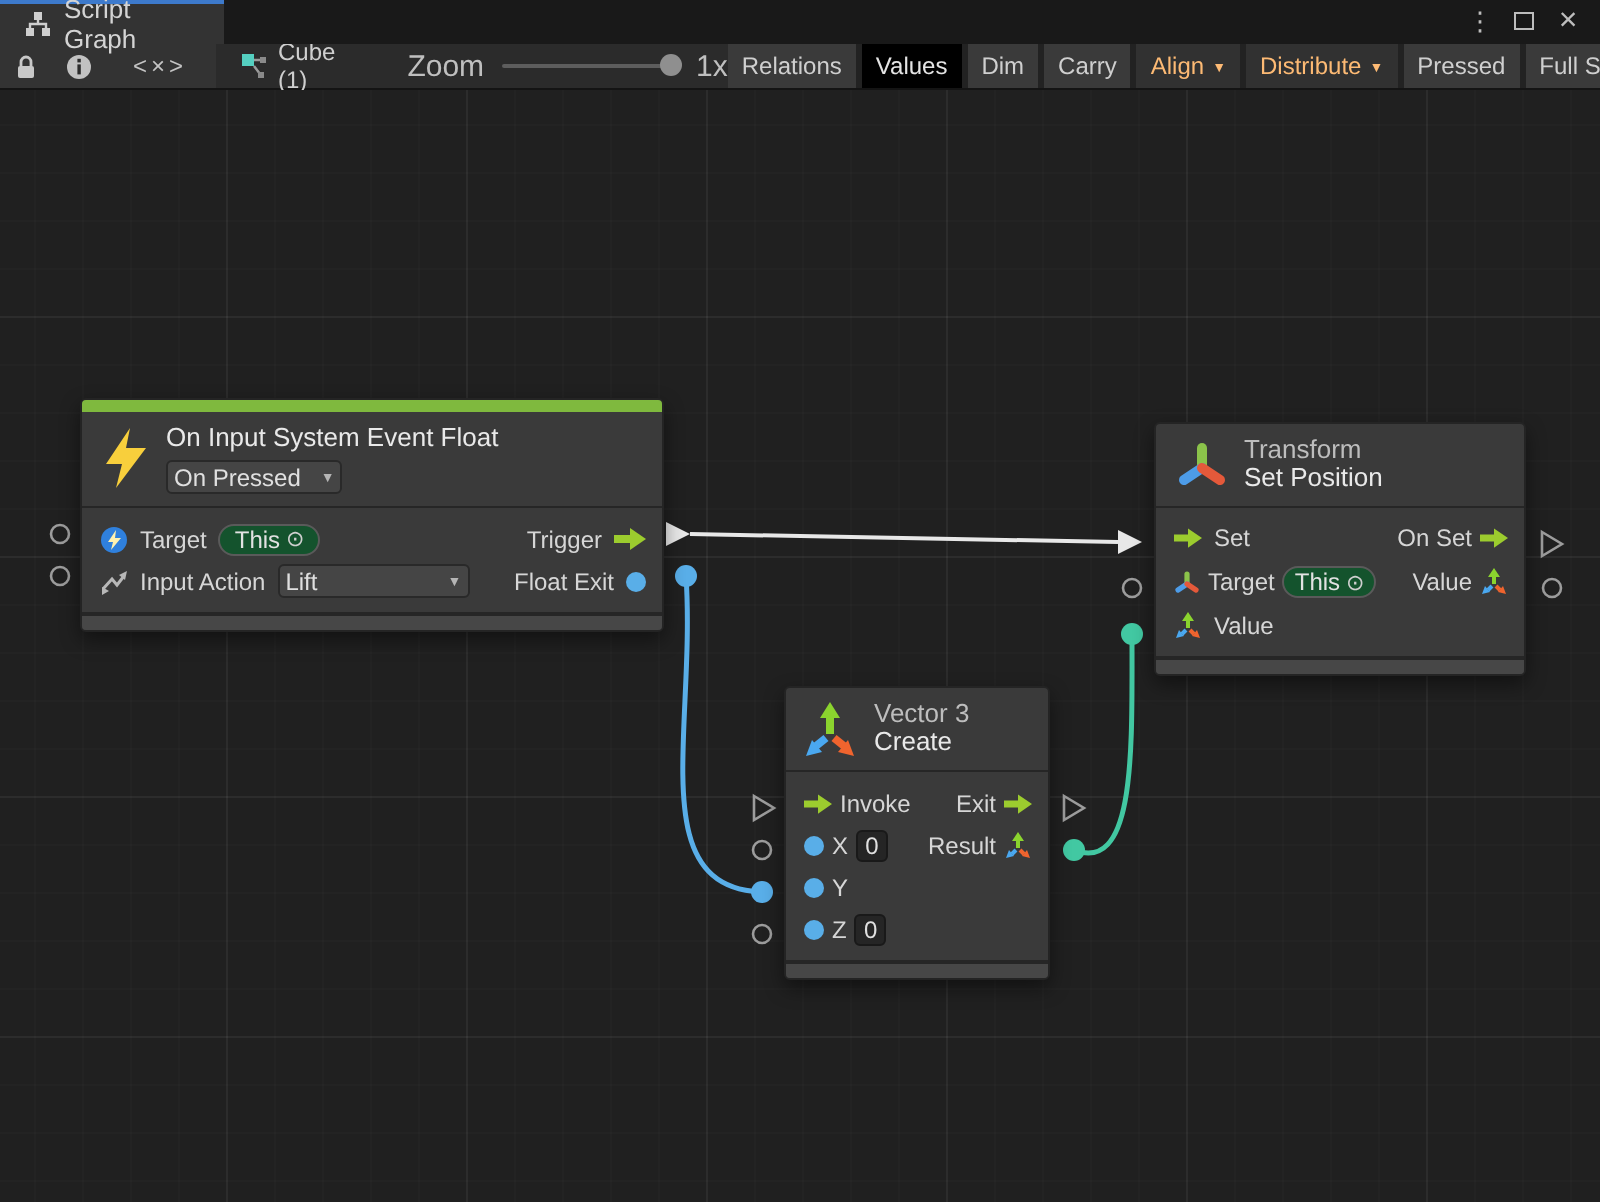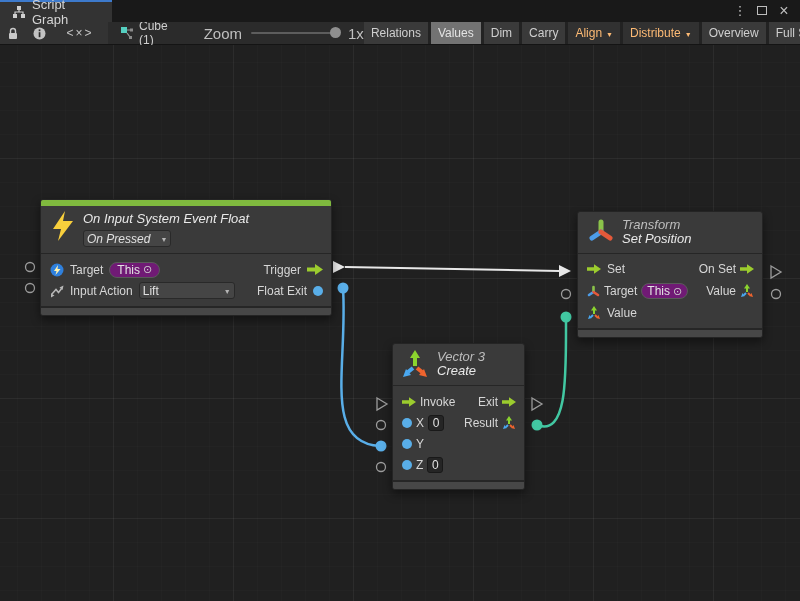--- a/index.html
+++ b/index.html
@@ -20,49 +20,49 @@
             padding:0;min-width:26px;height:100%;font-size:12px;}
   .divider{width:1px;background:#1c1c1c;}
   .code-btn{min-width:56px;letter-spacing:2px;font-size:12px;color:#c4c4c4;}
   .breadcrumb{display:flex;align-items:center;gap:5px;padding:0 12px;color:#cfcfcf;font-size:12px;}
   .zoom-group{display:flex;align-items:center;margin-left:24px;color:#bfbfbf;font-size:15px;}
   .zoom-track{position:relative;width:88px;height:2px;background:#5d5d5d;margin:0 9px;border-radius:1px;}
   .zoom-handle{position:absolute;right:-2px;top:-5px;width:11px;height:11px;border-radius:50%;background:#8f8f8f;}
   .tb-buttons{margin-left:auto;display:flex;align-items:stretch;gap:3px;background:#222;}
   .tb-btn{display:flex;align-items:center;gap:4px;border:none;background:#3a3a3a;color:#cfcfcf;
           font-size:12px;padding:0 7px;white-space:nowrap;}
-  .tb-btn.active{background:#737373;color:#e4e4e4;}
+  .tb-btn.active{background:#000000;color:#e4e4e4;}
   .tb-btn.disabled{background:#313131;color:#fdba74;}
   .caret{font-size:7px;line-height:1;transform:translateY(1px);}
 
   
   .canvas{position:relative;width:800px;height:556px;background:#202020;
     background-image:
       linear-gradient(rgba(255,255,255,.045) 1px, transparent 1px),
       linear-gradient(90deg, rgba(255,255,255,.045) 1px, transparent 1px),
       linear-gradient(rgba(255,255,255,.016) 1px, transparent 1px),
       linear-gradient(90deg, rgba(255,255,255,.016) 1px, transparent 1px);
     background-size:120px 120px,120px 120px,24px 24px,24px 24px;
     background-position:-7px -7px;}
   .wires{position:absolute;left:0;top:0;z-index:1;}
 
   
   .node{position:absolute;z-index:2;background:#3a3a3a;border:1px solid #242424;border-radius:3px;
         box-shadow:0 4px 10px rgba(0,0,0,.45);color:#dcdcdc;}
   .accent{height:6px;background:#7fb93e;border-radius:2px 2px 0 0;}
-  .n-header{display:flex;align-items:flex-start;gap:8px;padding:5px 10px 6px 10px;font-style:italic;}
+  .n-header{display:flex;align-items:center;gap:8px;padding:5px 10px 6px 10px;}
   .n-titlecol{display:flex;flex-direction:column;justify-content:center;}
   .n-subtitle{font-size:13px;color:#bdbdbd;line-height:13px;}
   .n-title{font-size:13px;color:#e9e9e9;line-height:16px;}
   .n-divider{height:1px;background:#262626;}
   .n-body{padding:5px 0;}
   .n-row{display:flex;align-items:center;height:21px;padding:0 8px 0 9px;font-size:12px;color:#d6d6d6;}
   .grow{flex:1;}
   .gap4{width:4px;}.gap6{width:6px;}
-  .pill{display:inline-flex;align-items:center;gap:3px;background:#701a75;border:1px solid #5a5a5a;
+  .pill{display:inline-flex;align-items:center;gap:3px;background:#14532d;border:1px solid #5a5a5a;
         border-radius:8px;padding:0 7px;height:16px;font-size:12px;color:#e2e2e2;}
   .picker{font-size:11px;color:#cfcfcf;}
   .dd{display:inline-flex;align-items:center;justify-content:space-between;background:#454545;
       border:1px solid #292929;border-radius:3px;height:17px;padding:0 3px;font-size:12px;color:#e0e0e0;}
   .dd .caret{color:#b5b5b5;margin-left:10px;}
   .valfield{display:inline-flex;align-items:center;justify-content:center;background:#252525;
             border:1px solid #191919;border-radius:3px;min-width:16px;height:16px;padding:0 3px;
             font-size:12px;color:#e0e0e0;}
   .n-footer{height:9px;background:#474747;border-top:2px solid #262626;border-radius:0 0 2px 2px;}
   .dot{width:10px;height:10px;border-radius:50%;background:#59aee8;flex:none;}
@@ -149,21 +149,21 @@
         </button>
       <button class="tb-btn disabled">
         <span>Align</span>
         <span class="caret">▼</span>
         </button>
       <button class="tb-btn disabled">
         <span>Distribute</span>
         <span class="caret">▼</span>
         </button>
       <button class="tb-btn">
-        <span>Overview</span>
+        <span>Pressed</span>
         </button>
       <button class="tb-btn">
         <span>Full Screen</span>
         </button>
     </div>
   </div>
 
   <div class="canvas">
 
     <svg class="wires" width="800" height="556">

